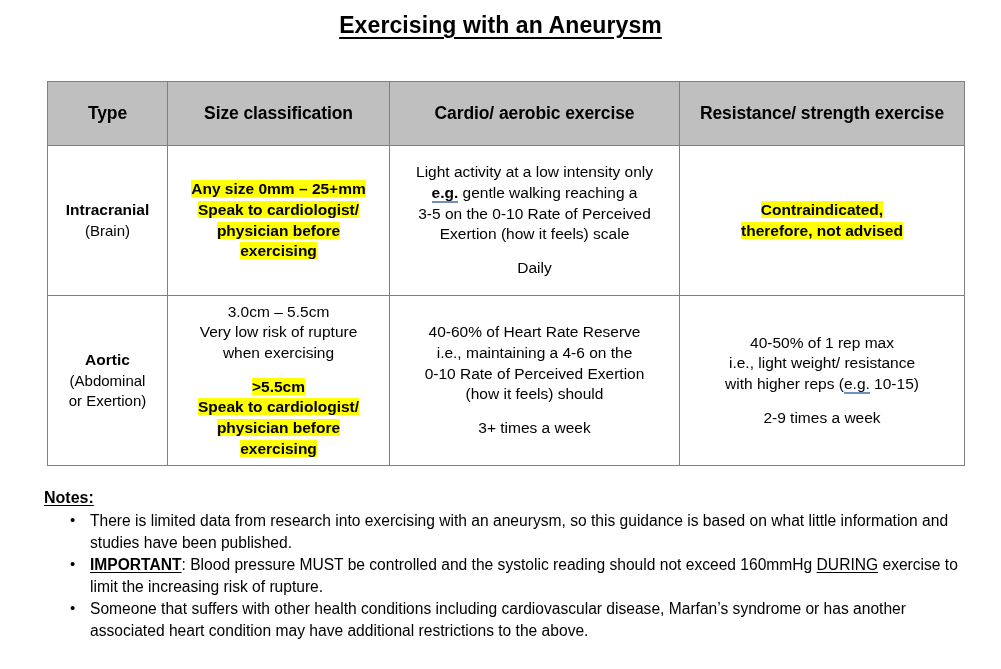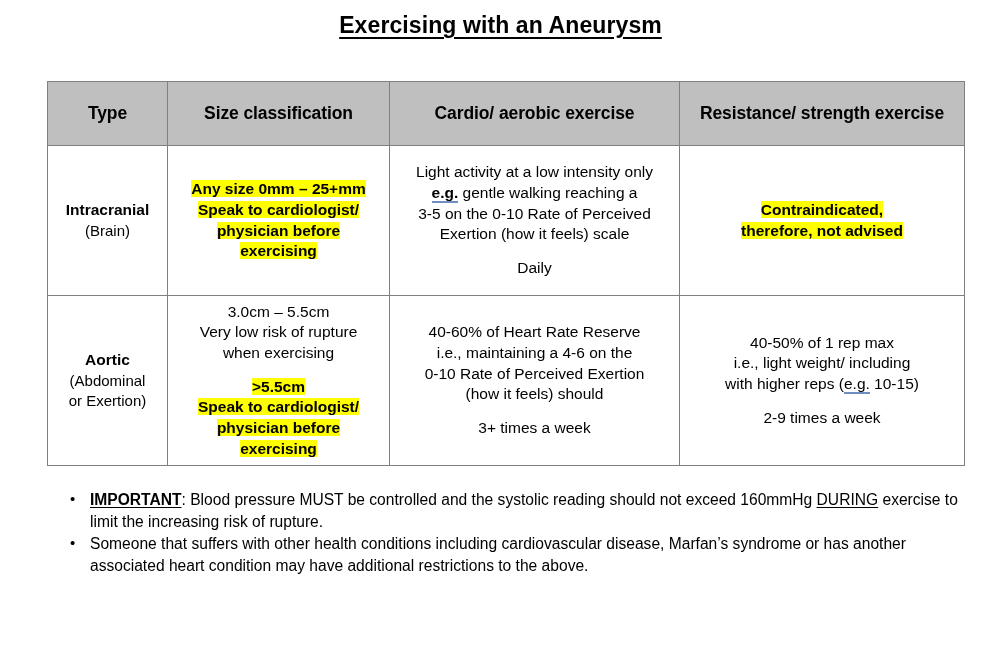--- a/index.html
+++ b/index.html
@@ -199,31 +199,33 @@
           <td class="col3">
             <span class="cellblock">40-60% of Heart Rate Reserve</span>
             <span class="cellblock">i.e., maintaining a 4-6 on the</span>
             <span class="cellblock">0-10 Rate of Perceived Exertion</span>
             <span class="cellblock">(how it feels) should</span>
             <span class="gap"></span>
             <span class="cellblock">3+ times a week</span>
           </td>
           <td class="col4">
             <span class="cellblock">40-50% of 1 rep max</span>
-            <span class="cellblock">i.e., light weight/ including</span>
+            <span class="cellblock">i.e., light weight/ resistance</span>
             <span class="cellblock"><span>with higher reps (</span><span class="eg2">e.g.</span><span> 10-15)</span></span>
             <span class="gap"></span>
             <span class="cellblock">2-9 times a week</span>
           </td>
         </tr>
 
       </tbody>
     </table>
   </div>
 
   <div class="notes">
+    <div class="notes-title">Notes:</div>
     <ul class="notes-list">
+      <li>There is limited data from research into exercising with an aneurysm, so this guidance is based on what little information and studies have been published.</li>
       <li><span class="bu">IMPORTANT</span><span>: Blood pressure MUST be controlled and the systolic reading should not exceed 160mmHg </span><span class="u">DURING</span><span> exercise to limit the increasing risk of rupture.</span></li>
       <li>Someone that suffers with other health conditions including cardiovascular disease, Marfan’s syndrome or has another associated heart condition may have additional restrictions to the above.</li>
     </ul>
   </div>
 
 </div>
 
 </body></html>

